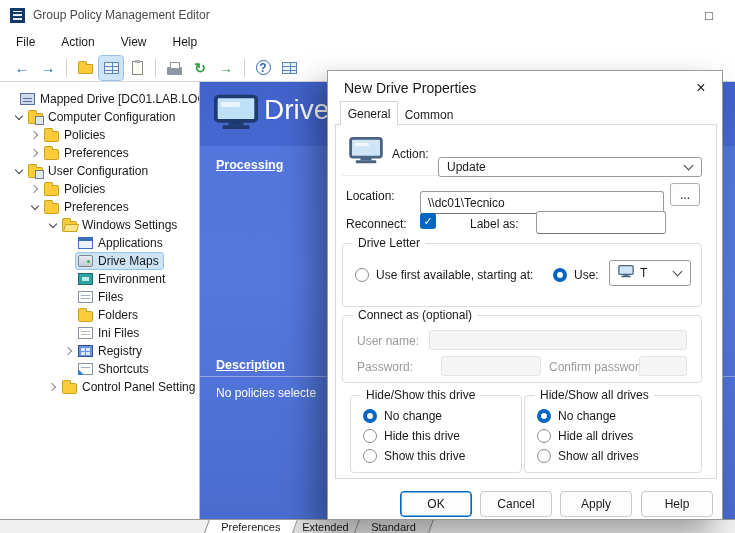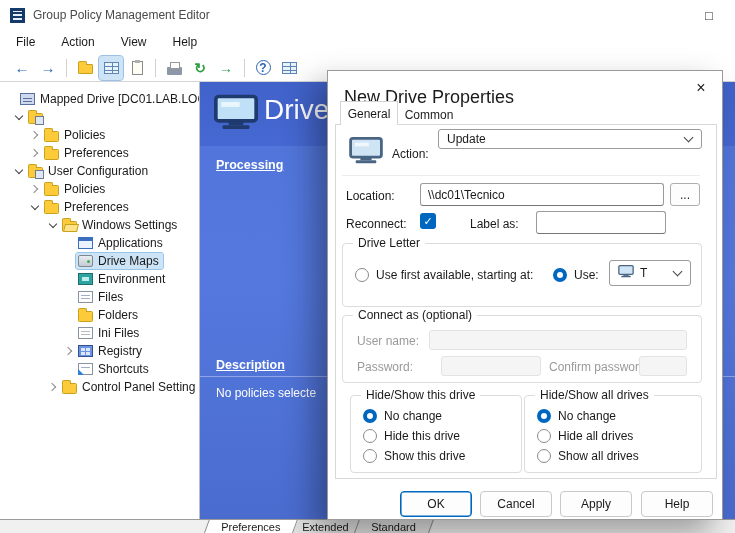--- a/index.html
+++ b/index.html
@@ -92,21 +92,21 @@
   .bstrip { position: absolute; left: 0; top: 519px; width: 735px; height: 14px; background: #f0f0f0;
             border-top: 1px solid #9a9a9a; display: flex; padding-left: 206px; overflow: hidden; }
   .btab { height: 15px; padding: 0 14px; font-size: 11px; display: flex; align-items: center;
           border: 1px solid #8a8a8a; border-top: none; transform: skewX(-20deg); background: #e2e2e2; margin-right: -8px; }
   .btab > span { transform: skewX(20deg); }
   .btab.active { background: #fff; z-index: 2; }
 
   
   .dlg { position: absolute; left: 327px; top: 70px; width: 396px; height: 450px; background: #fff;
          border: 1px solid #9a9a9a; box-shadow: -12px 14px 30px rgba(0,0,0,.35); }
-  .dlg-title { position: absolute; left: 16px; top: 16px; font-size: 18px; }
+  .dlg-title { position: absolute; left: 16px; top: 9px; font-size: 14px; }
   .dlg-close { position: absolute; right: 8px; top: 5px; width: 26px; height: 24px; display: flex;
                align-items: center; justify-content: center; font-size: 16px; color: #222; }
   .tab { position: absolute; display: flex; align-items: center; justify-content: center; }
   .tab-general { left: 12px; top: 30px; width: 58px; height: 24px; background: #fff; border: 1px solid #d4d4d4; border-bottom: none; z-index: 2; }
   .tab-common { left: 72px; top: 33px; width: 58px; height: 21px; color: #222; }
   .panel { position: absolute; left: 7px; top: 53px; width: 382px; height: 355px; border: 1px solid #d8d8d8; background: #fff; }
   .panel-sep { position: absolute; left: 14px; width: 358px; top: 104px; border-top: 1px solid #ececec; }
 
   .dlab { position: absolute; font-size: 12px; }
   .dlab.dim { color: #9a9a9a; }
@@ -191,20 +191,21 @@
       <span class="chev"></span>
       <span class="hl">
           <span class="ti ti-gpo"></span>
           <span>Mapped Drive [DC01.LAB.LOCA</span>
         </span>
     </div>
     <div class="trow lvl1">
       <span class="chev exp"></span>
       <span class="hl">
           <span class="ti ti-config"></span>
+          <span>Computer Configuration</span>
         </span>
     </div>
     <div class="trow lvl2">
       <span class="chev col"></span>
       <span class="hl">
           <span class="ti ti-folder"></span>
           <span>Policies</span>
         </span>
     </div>
     <div class="trow lvl2">
@@ -347,26 +348,26 @@
 
     <span style="position:absolute;left:20px;top:66px">
       <svg width="36" height="28" viewBox="0 0 36 30">
           <rect x="1.5" y="1.5" width="33" height="20" rx="2.5" fill="#cfe4f5" stroke="#4a6584" stroke-width="3"></rect>
           <rect x="6" y="6" width="15" height="4" fill="#f0f7fc"></rect>
           <rect x="12" y="22" width="12" height="3" fill="#4a6584"></rect>
           <rect x="7" y="25" width="22" height="3" rx="1" fill="#4a6584"></rect>
         </svg>
     </span>
     <span class="dlab" style="left:64px;top:76px">Action:</span>
-    <div class="cmb" style="left:110px;top:58px;width:264px;height:20px">
+    <div class="cmb" style="left:110px;top:86px;width:264px;height:20px">
       <span>Update</span>
     </div>
 
     <span class="dlab" style="left:18px;top:118px">Location:</span>
-    <div class="inp" style="left:92px;top:112px;width:244px;height:23px">
+    <div class="inp" style="left:92px;top:120px;width:244px;height:23px">
       <span>\\dc01\Tecnico</span>
     </div>
     <div class="sbtn" style="left:342px;top:112px;width:30px;height:23px">
       <span>...</span>
     </div>
 
     <span class="dlab" style="left:18px;top:146px">Reconnect:</span>
     <span class="chk" style="left:92px;top:142px"></span>
     <span class="dlab" style="left:142px;top:146px">Label as:</span>
     <div class="inp" style="left:208px;top:140px;width:130px;height:23px">

